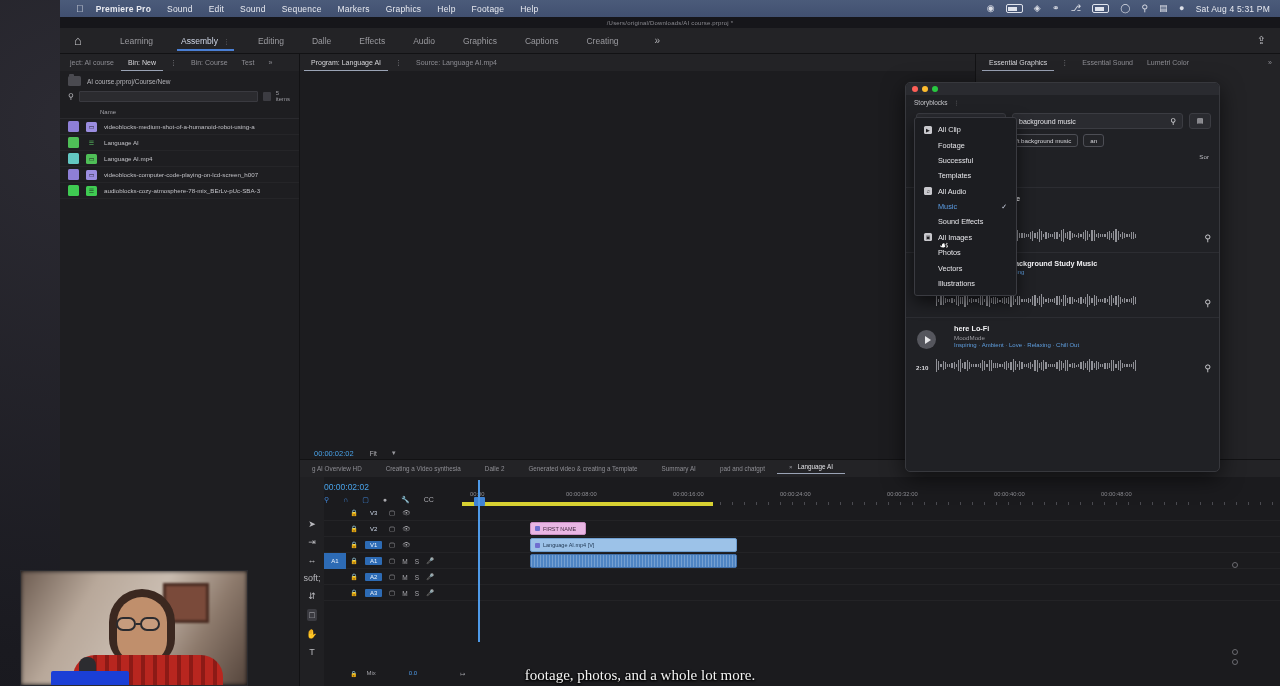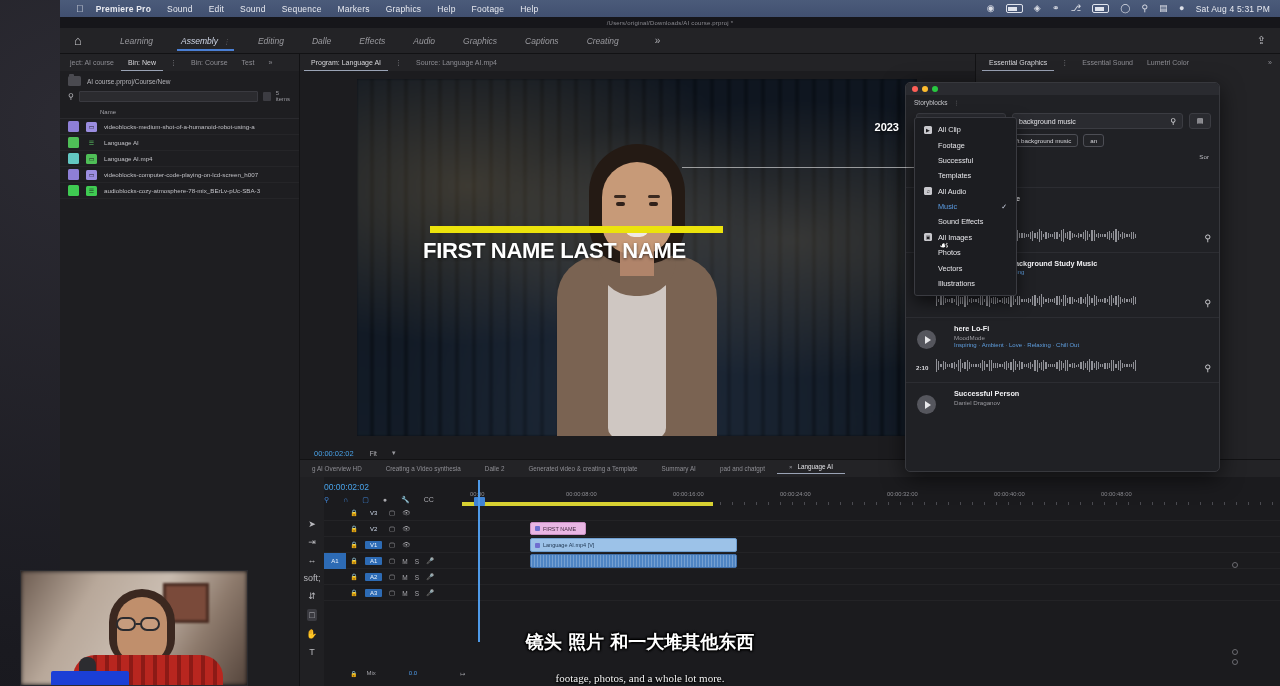--- a/index.html
+++ b/index.html
@@ -46,21 +46,21 @@
     height:11px; background:#16161a; color:#8a8a90; font-size:6px;
     display:flex; align-items:center; justify-content:center; letter-spacing:.2px;
   }
 
   
   .ws-bar { height:26px; background:#232326; display:flex; align-items:center;
     position:relative; border-bottom:1px solid #121214; }
   .ws-home { width:36px; text-align:center; color:#c8c8cc; font-size:13px; }
   .ws-tabs { display:flex; align-items:center; gap:0; margin-left:10px; }
   .ws-tab { color:#9a9a9f; font-size:8.5px; padding:5px 14px; white-space:nowrap;
-    position:relative;font-style:italic; }
+    position:relative; }
   .ws-tab.active { color:#cfd6e6; }
   .ws-tab.active:after { content:""; position:absolute; left:10px; right:10px;
     bottom:0; height:2px; background:#4a7fd4; }
   .ws-tab .dots { font-size:7px; color:#6c6c72; margin-left:5px; }
   .ws-chev { color:#b0b0b5; font-size:10px; margin-left:22px; }
   .ws-share { position:absolute; right:14px; top:6px; color:#b9b9be; font-size:11px; }
 
   
   .ptab { font-size:7px; color:#8d8d93; padding:4px 7px; white-space:nowrap; }
   .ptab.active { color:#d6d6da; border-bottom:1px solid #9aa3b5; }
@@ -322,21 +322,21 @@
     background:#2c2c30; border-radius:8px 8px 3px 3px; }
   .c-badge { position:absolute; left:30px; bottom:-2px; width:78px; height:16px;
     background:#1b3fd6; border-radius:2px; }
 
   
   .subs { position:absolute; left:0; right:0; bottom:2px; text-align:center; z-index:40; }
   .sub-cn { font-size:18px; font-weight:bold; color:#fff;
     font-family:"DejaVu Sans", sans-serif;
     text-shadow:1px 1px 2px #000, -1px 1px 2px #000, 1px -1px 2px #000,
       -1px -1px 2px #000; }
-  .sub-en { font-size:11px; color:#f2f2f2; font-family:"Liberation Serif", serif;
+  .sub-en { font-size:15px; color:#f2f2f2; font-family:"Liberation Serif", serif;
     text-shadow:1px 1px 2px #000, -1px 1px 2px #000; margin-top:18px; }
 </style>
 </head>
 <body>
 
 <div class="screen">
   <div class="desk-bg"></div>
 
   <div class="menubar">
     <span class="apple"></span>
@@ -437,39 +437,20 @@
       </div>
     </div>
 
     <div class="prog">
       <div class="prog-tabs">
         <div class="ptab active">Program: Language AI</div>
         <span class="ptab">⋮</span>
         <div class="ptab">Source: Language AI.mp4</div>
       </div>
 
-      <div class="prog-view">
-        <div class="bg-city"></div>
-        <div class="person">
-          <div class="p-jacket"></div>
-          <div class="p-hair"></div>
-          <div class="p-neck"></div>
-          <div class="p-face">
-            <span class="p-brow l"></span>
-            <span class="p-brow r"></span>
-            <span class="p-eye l"></span>
-            <span class="p-eye r"></span>
-            <span class="p-mouth"></span>
-          </div>
-        </div>
-        <div class="hline"></div>
-        <div class="year-txt">2023</div>
-        <div class="title-bar"></div>
-        <div class="title-txt">FIRST NAME LAST NAME</div>
-      </div>
 
       <div class="prog-bar">
         <span class="tc-blue">00:00:02:02</span>
         <span class="sel-box">
           <span>Fit</span>
           <span class="caret">▼</span>
         </span>
         <span class="rgt">
           <span>1/2</span>
           <span class="caret">▼</span>
@@ -977,27 +958,20 @@
             <b style="height:5.7px"></b>
             <b style="height:3.0px"></b>
             <b style="height:2.7px"></b>
             <b style="height:3.9px"></b>
             <b style="height:2.9px"></b>
             <b style="height:6.9px"></b>
             <b style="height:11.3px"></b>
           </div>
         <span class="it-zoom">⚲</span>
       </div>
-      <div class="sb-item">
-        <span class="play">
-            <i></i>
-          </span>
-        <div class="it-title">Successful Person</div>
-        <div class="it-art">Daniel Draganov</div>
-      </div>
     </div>
 
     <div class="dd">
       <div class="dd-item">
         <span class="gi">▶</span>
         <span>All Clip</span>
       </div>
       <div class="dd-item">
         <span class="sp"></span>
         <span>Footage</span>
@@ -1050,16 +1024,15 @@
     <div class="c-face"></div>
     <div class="c-glass l"></div>
     <div class="c-glass r"></div>
     <div class="c-bridge"></div>
     <div class="c-shirt"></div>
     <div class="c-mic"></div>
     <div class="c-badge"></div>
   </div>
 
   <div class="subs">
-    <div class="sub-cn">镜头 照片 和一大堆其他东西</div>
     <div class="sub-en">footage, photos, and a whole lot more.</div>
   </div>
 </div>
 
 </body></html>

